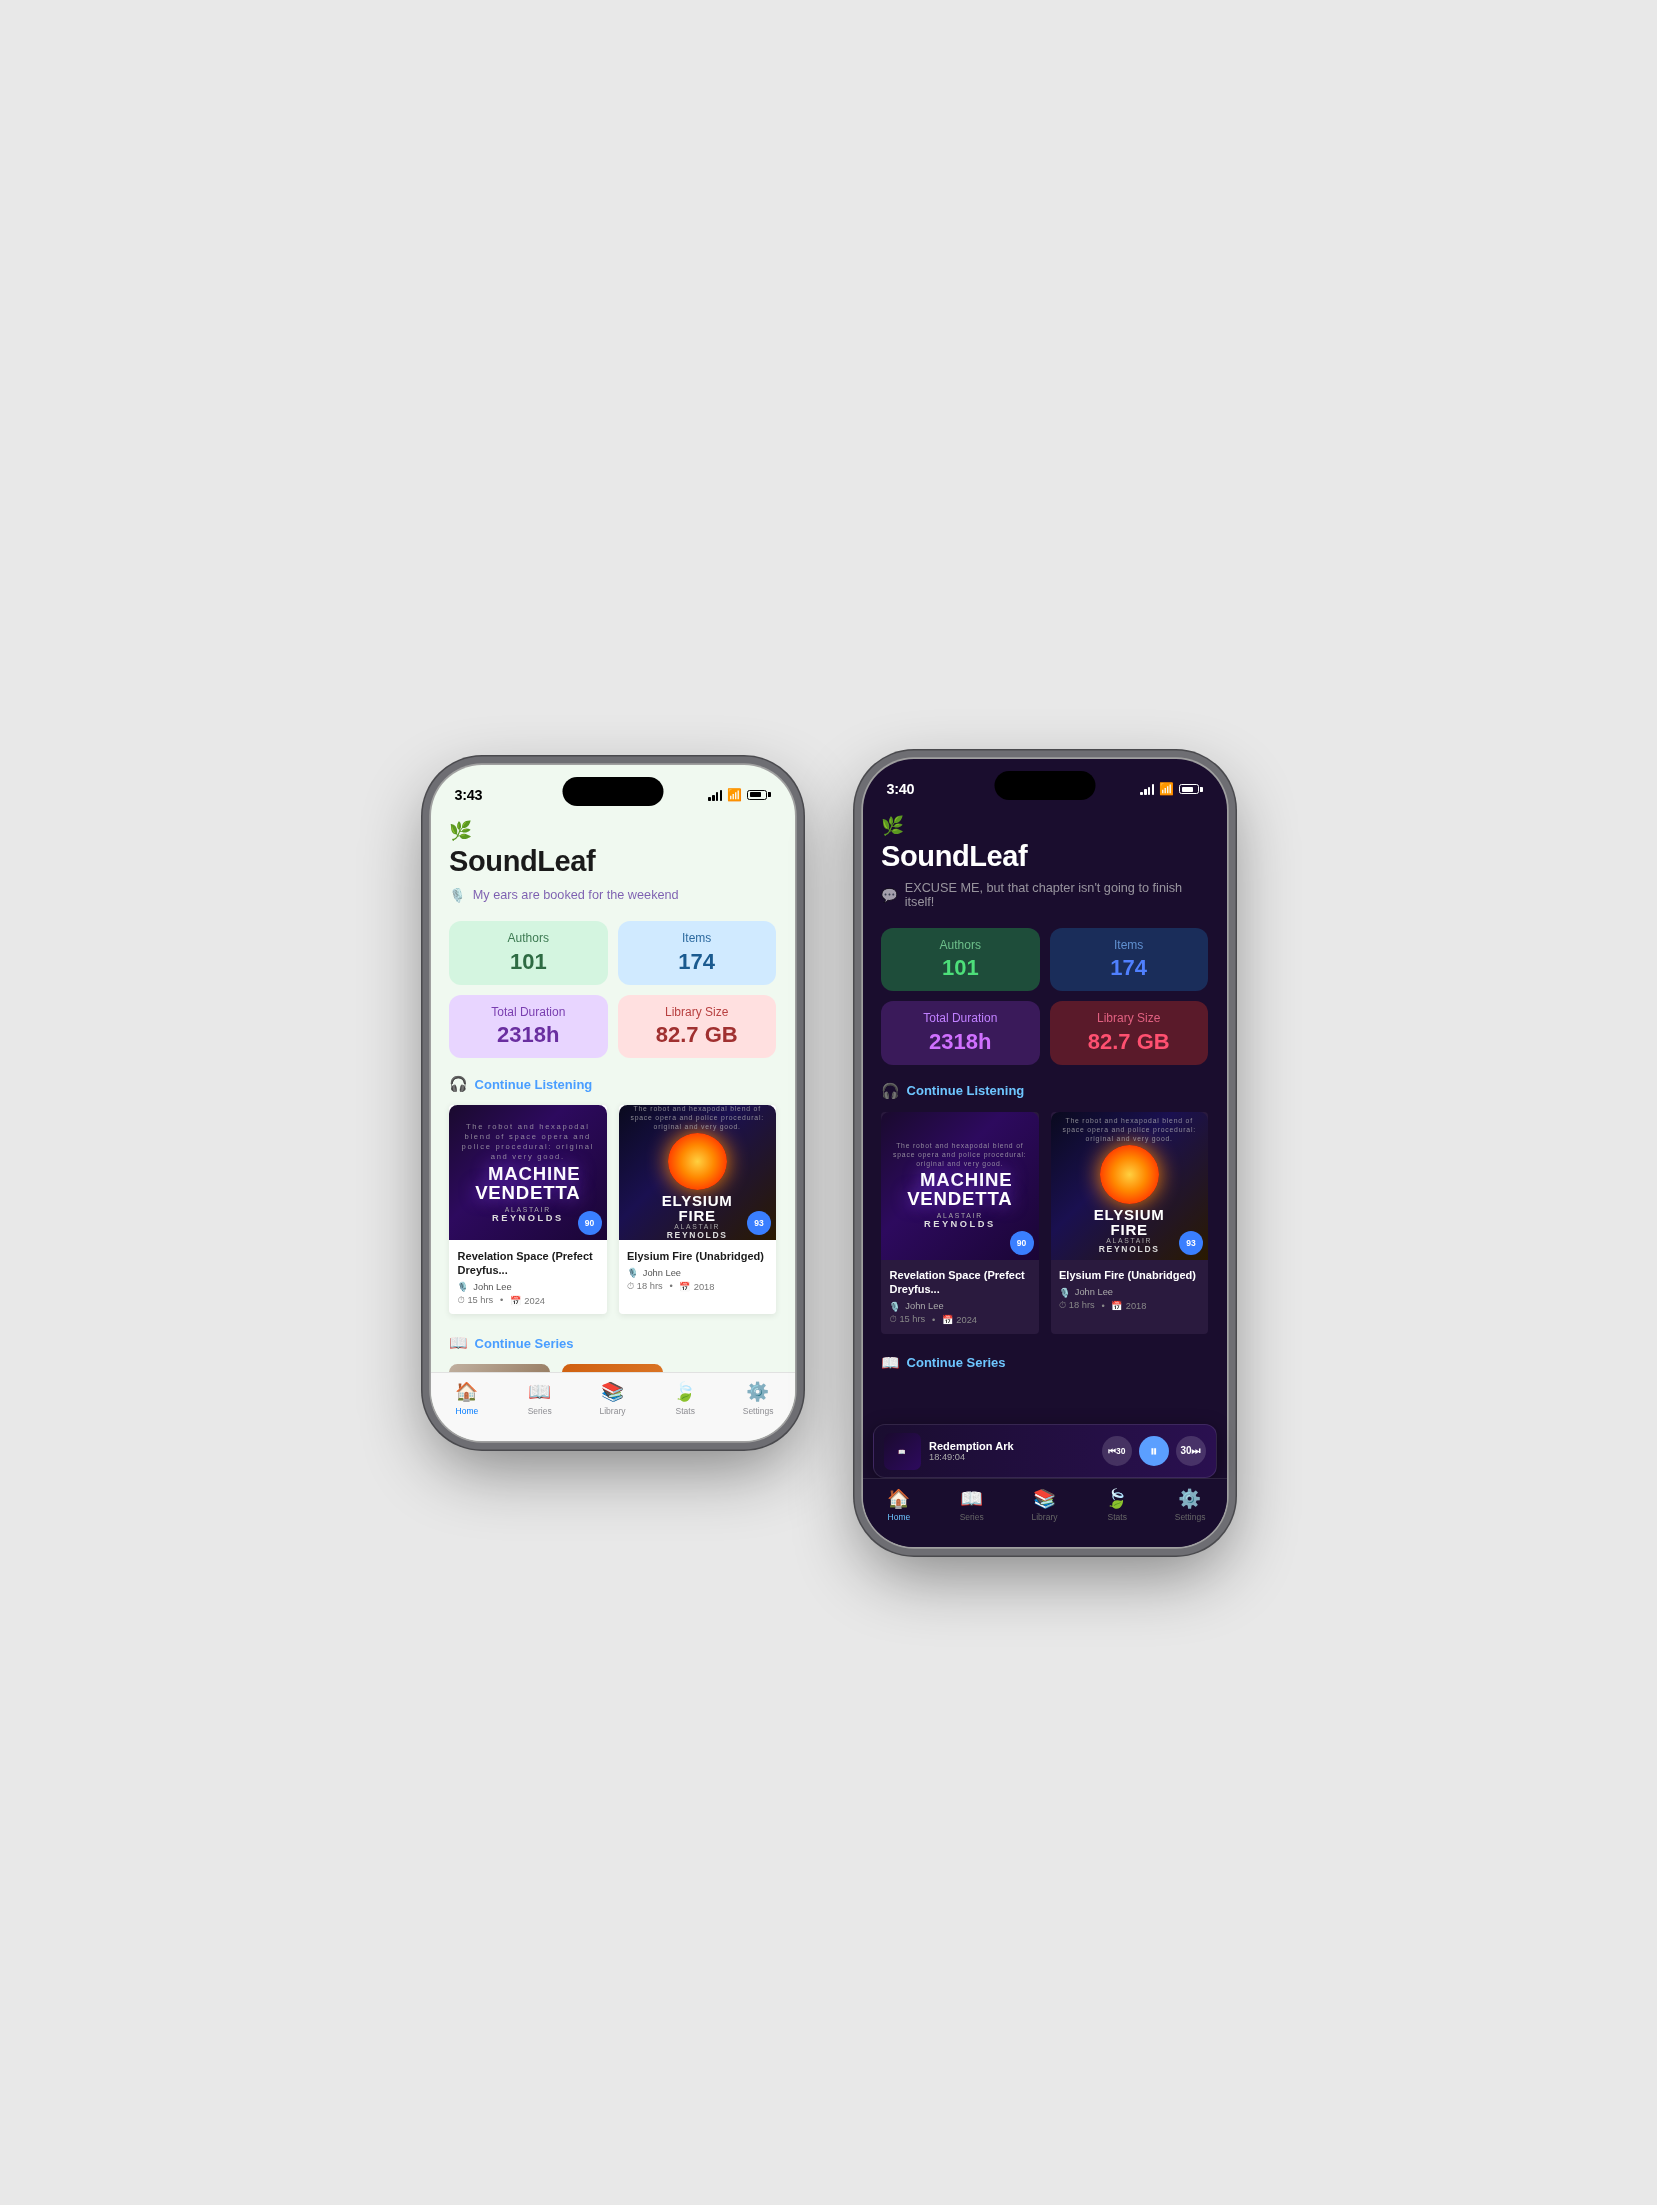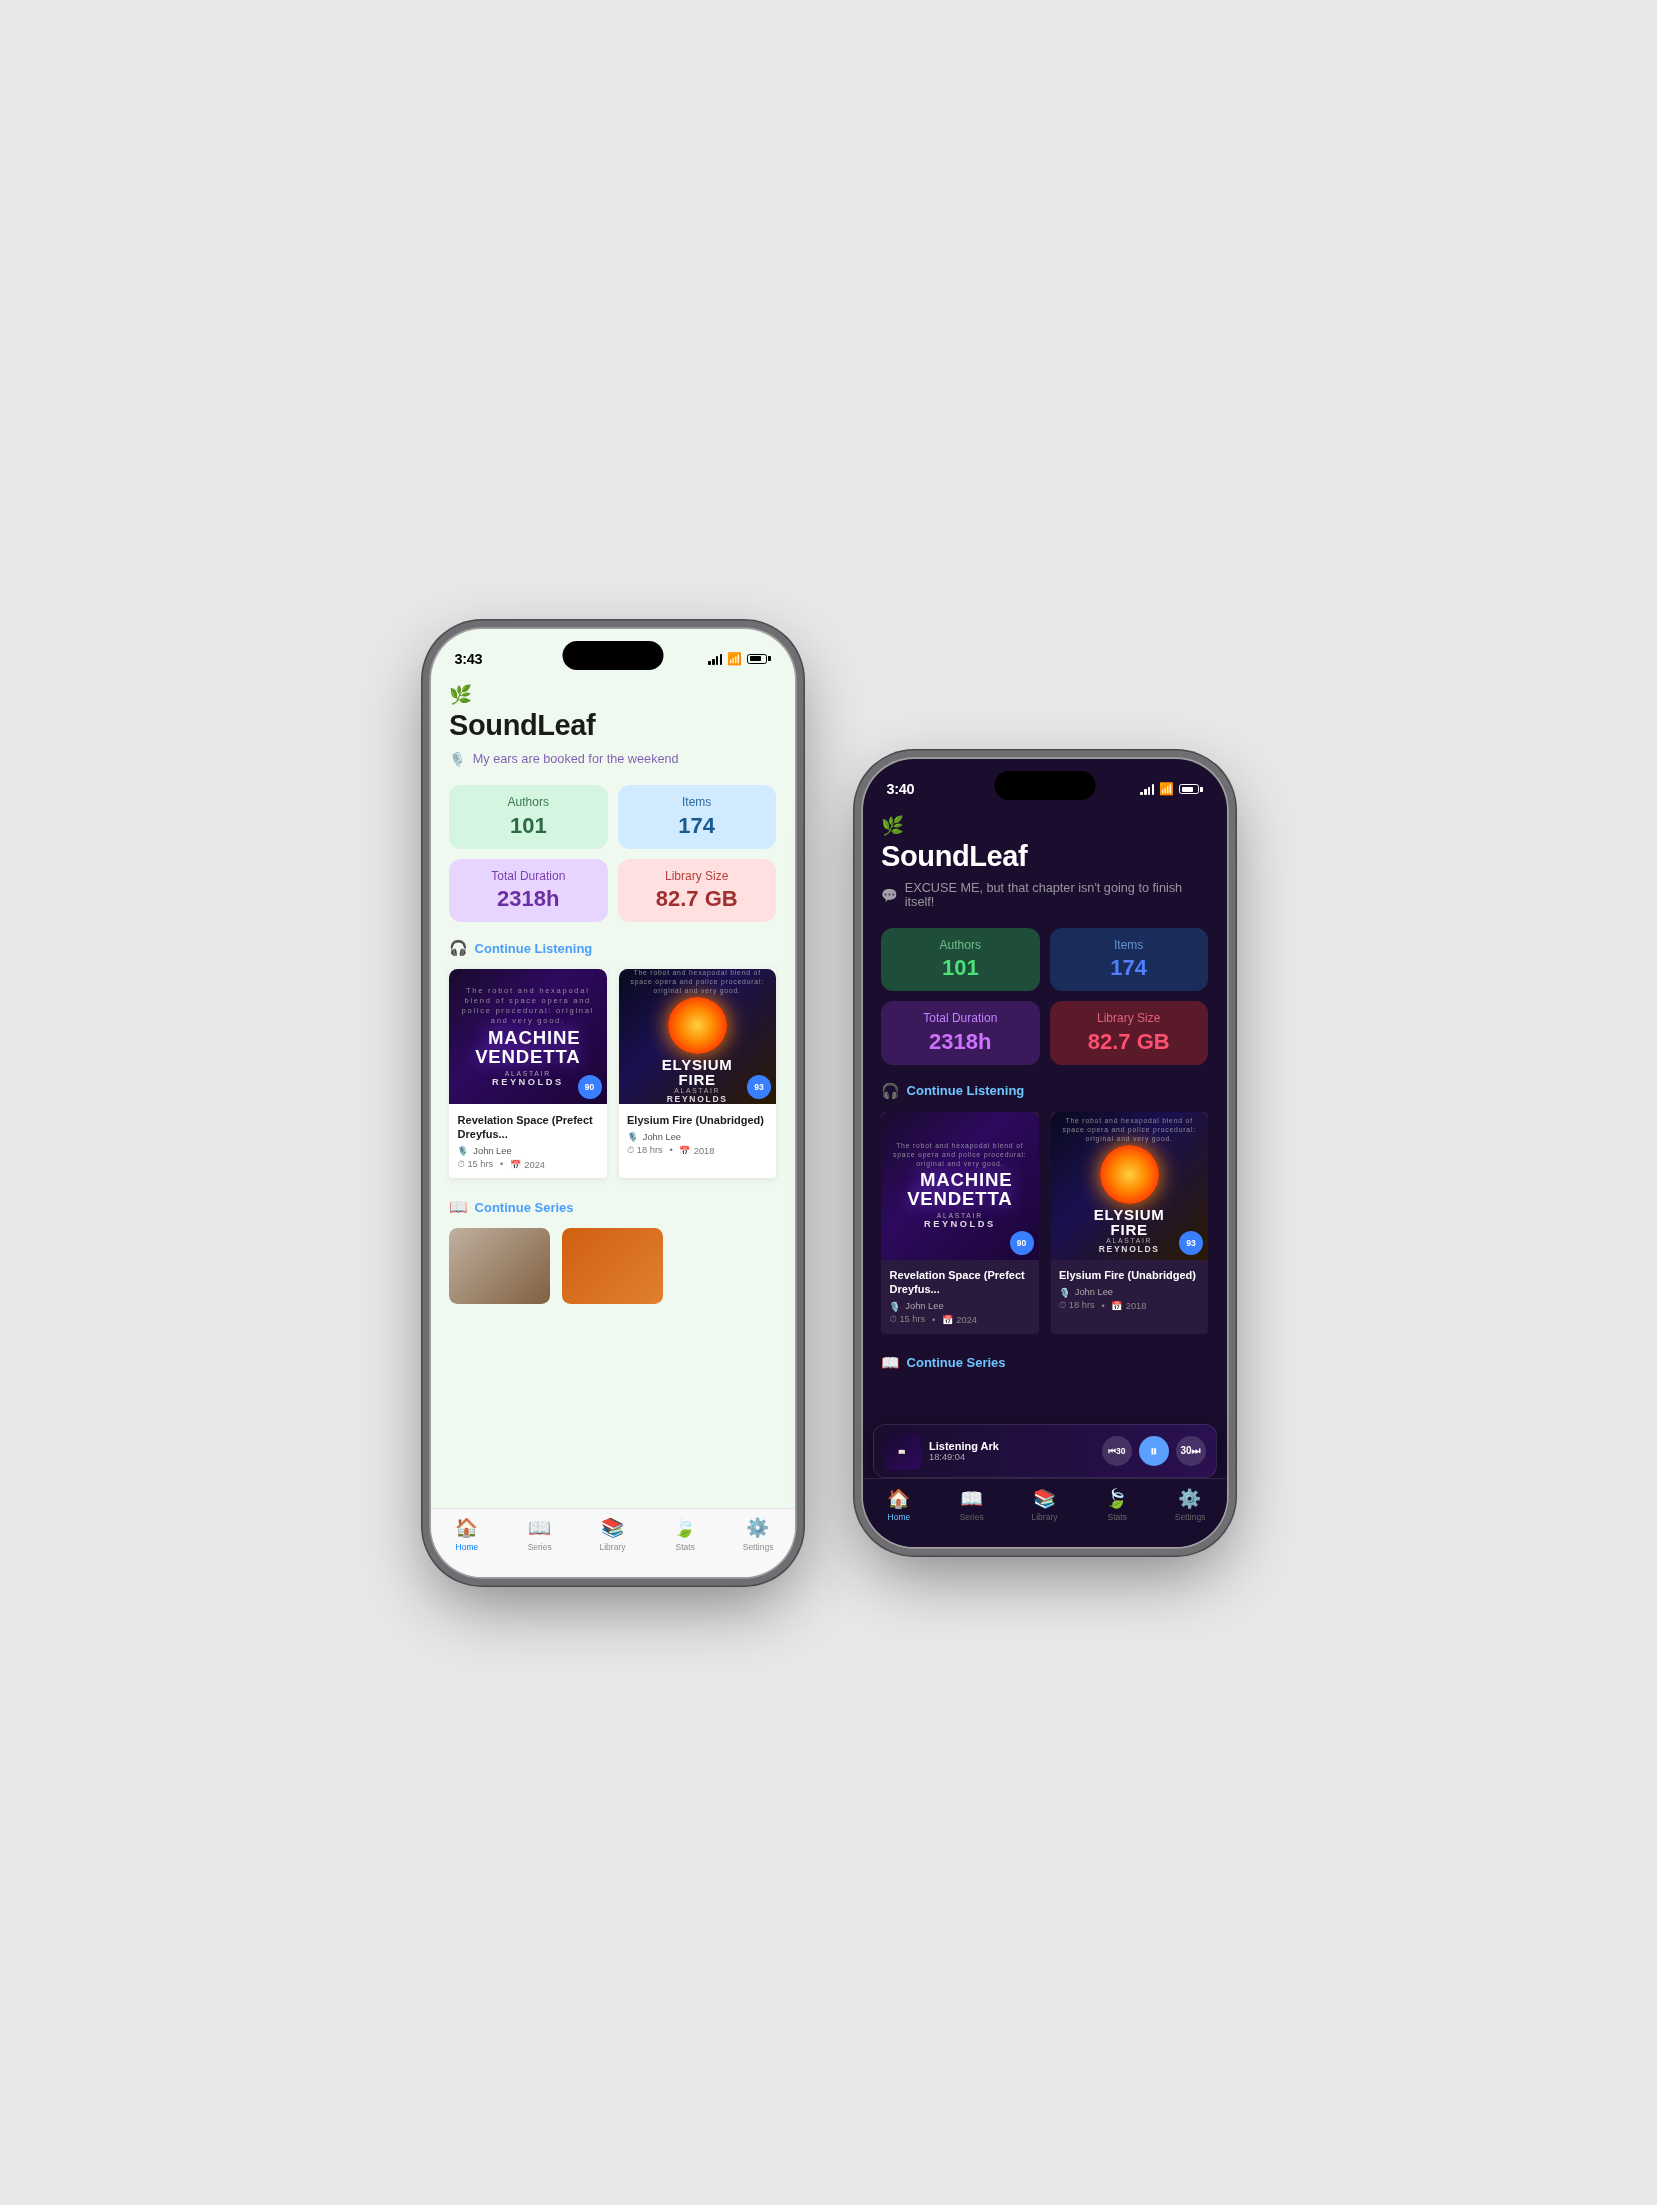--- a/index.html
+++ b/index.html
@@ -21,21 +21,21 @@
       border-radius: 51px;
       box-shadow:
         0 0 0 1.7px #a0a0a0,
         0 0 0 8.5px #6e6e73,
         0 0 0 10px #4a4a4e,
         0 25px 68px rgba(0,0,0,0.45);
     }
     .phone-light {
       background: #f0f9f0;
       width: 364px;
-      height: 948px;
+      height: 676px;
     }
     .phone-dark {
       background: #1a0d2e;
       width: 364px;
       height: 788px;
       margin-top: 101px;
     }
 
     
     .dynamic-island {
@@ -721,21 +721,21 @@
         <span class="section-title">Continue Series</span>
       </div>
     </div>
   </div>
 
   <div class="now-playing">
     <div class="np-thumb">
       <div style="font-size:6px;color:#888;text-align:center">📖</div>
     </div>
     <div class="np-info">
-      <div class="np-title">Listening Ark</div>
+      <div class="np-title">Redemption Ark</div>
       <div class="np-time">18:49:04</div>
     </div>
     <div class="np-controls">
       <div class="np-btn np-btn-skip">
         <span style="font-size:8.5px">⏮30</span>
       </div>
       <div class="np-btn np-btn-play">
         <span>⏸</span>
       </div>
       <div class="np-btn np-btn-skip">

